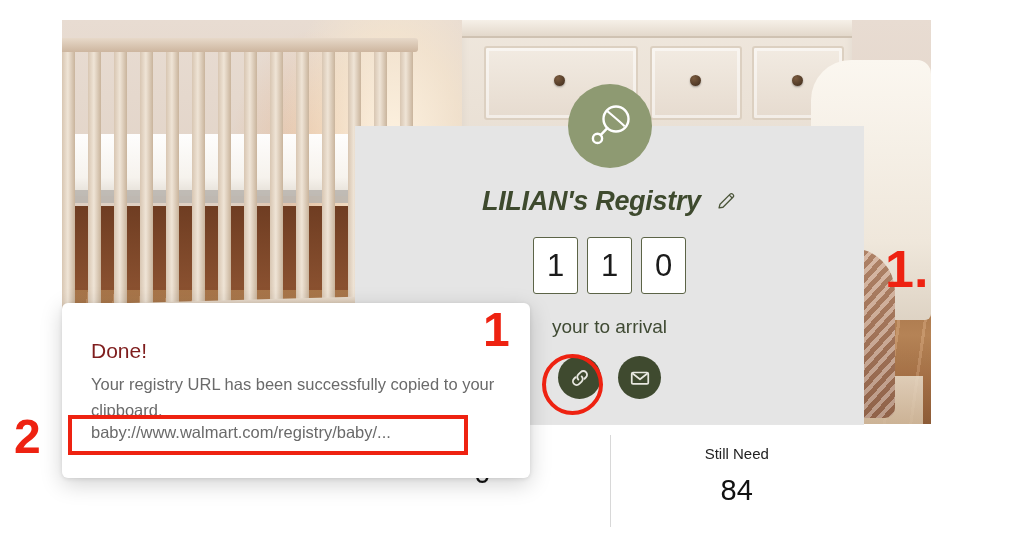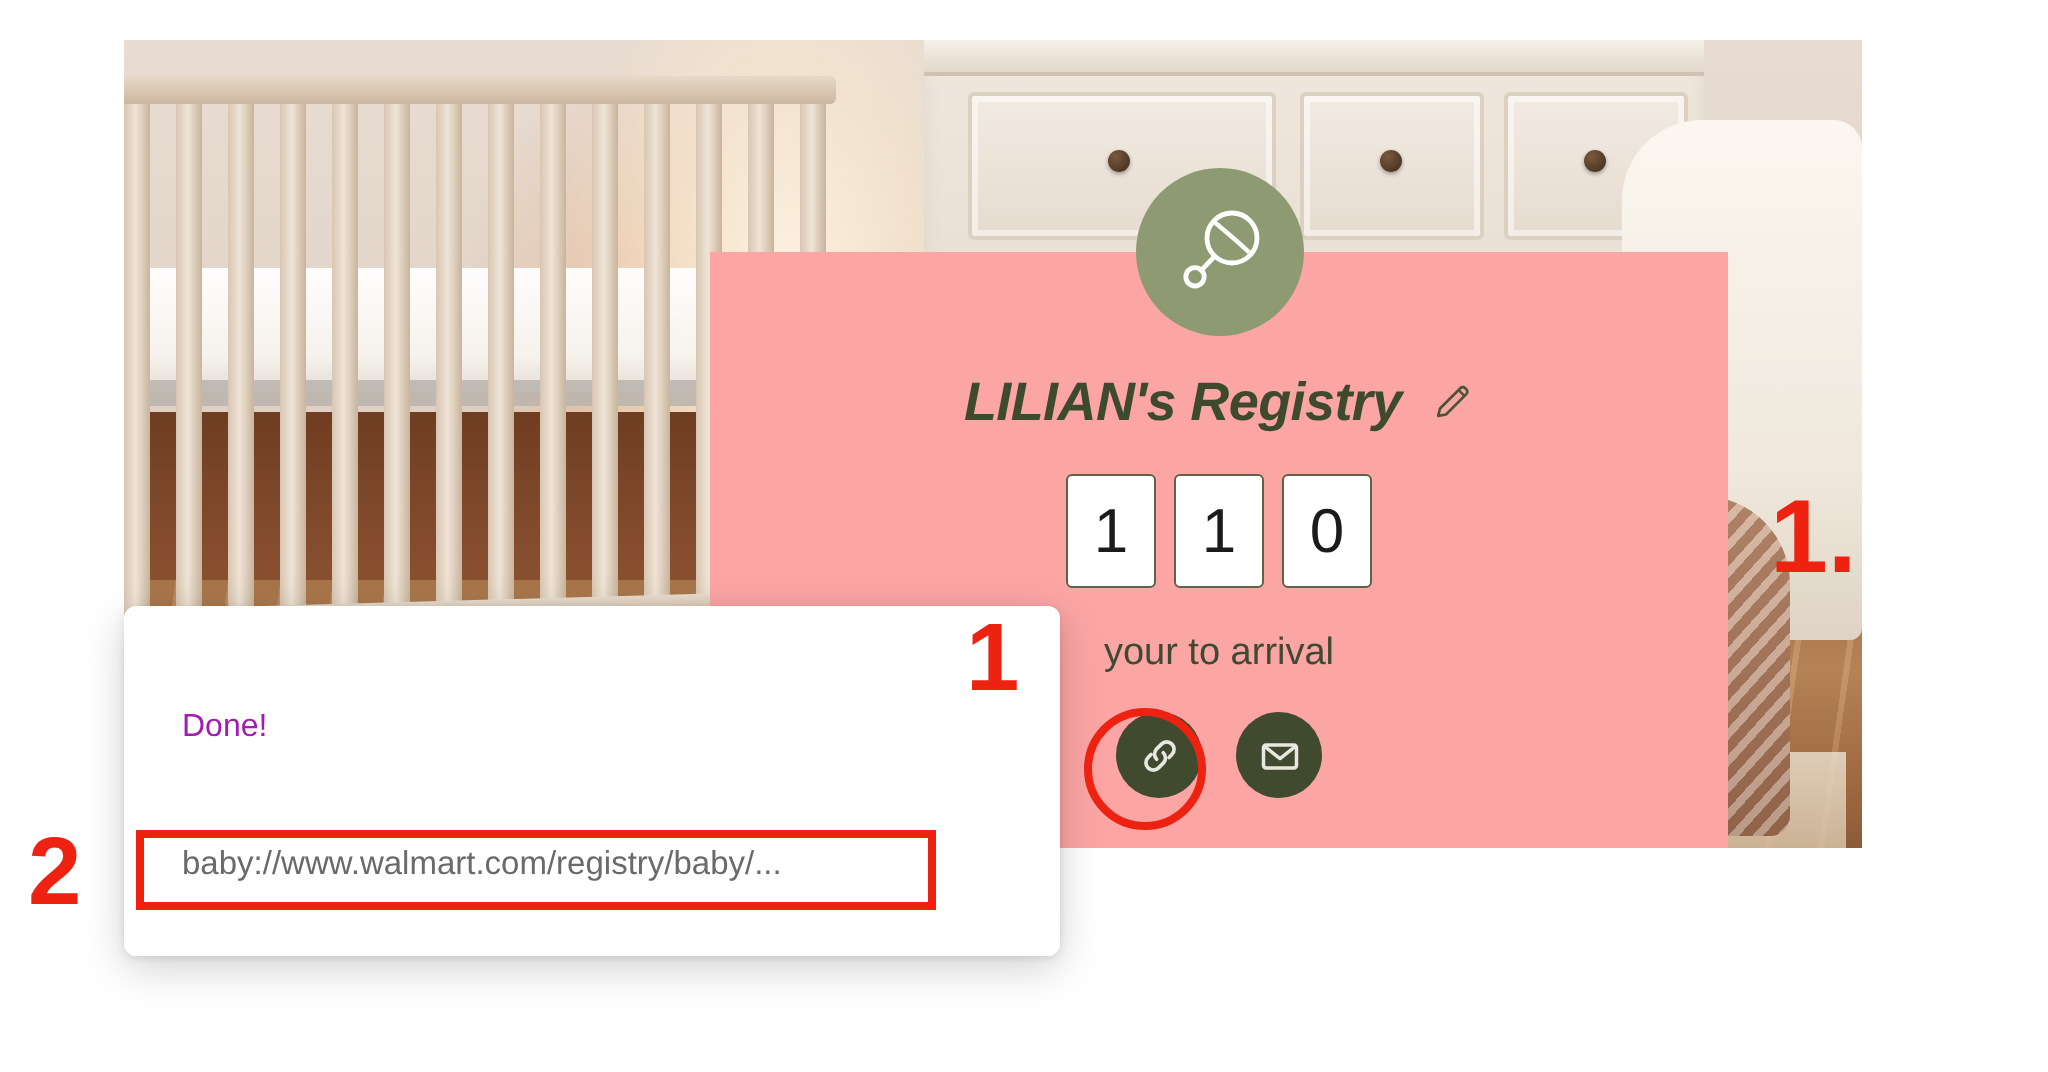--- a/index.html
+++ b/index.html
@@ -153,21 +153,21 @@
     opacity: 0.85;
   }
 
   
   .registry-card {
     position: absolute;
     left: 355px;
     top: 126px;
     width: 509px;
     height: 298px;
-    background: #fca5a5;
+    background: #e5e5e5;
     z-index: 5;
   }
   .avatar-badge {
     position: absolute;
     left: 50%;
     top: -42px;
     transform: translateX(-50%);
     width: 84px; height: 84px;
     border-radius: 50%;
     background: #8e9a72;
@@ -286,23 +286,23 @@
     height: 175px;
     background: #ffffff;
     border-radius: 6px;
     box-shadow: 0 6px 22px rgba(0,0,0,0.18), 0 1px 4px rgba(0,0,0,0.10);
     z-index: 20;
     padding: 0;
   }
   .toast-title {
     position: absolute;
     left: 29px;
-    top: 52px;
-    font-size: 16px;
-    color: #a21caf;
+    top: 36px;
+    font-size: 21px;
+    color: #7f1d1d;
   }
   .toast-body {
     position: absolute;
     left: 29px;
     top: 68px;
     width: 410px;
     font-size: 16.5px;
     line-height: 1.6;
     color: #6a6a6a;
   }
@@ -438,23 +438,34 @@
       </button>
       <button class="share-btn">
         <svg width="22" height="22" viewBox="0 0 24 24" aria-hidden="true">
           <rect x="3" y="6" width="18" height="12.5" rx="1.4" fill="none" stroke="#e8e8e0" stroke-width="1.9"></rect>
           <path d="M3.6 6.8 L12 13.4 L20.4 6.8" fill="none" stroke="#e8e8e0" stroke-width="1.9" stroke-linejoin="round"></path>
         </svg>
       </button>
     </div>
   </div>
 
+  <div class="stats-strip">
+    <div class="stat-cell">
+      <div class="stat-label"></div>
+      <div class="stat-value">0</div>
+    </div>
+    <div class="stat-cell">
+      <div class="stat-label">Still Need</div>
+      <div class="stat-value">84</div>
+    </div>
+  </div>
 
   <div class="toast">
     <div class="toast-title">Done!</div>
+    <div class="toast-body">Your registry URL has been successfully copied to your clipboard.</div>
     <div class="toast-url">baby://www.walmart.com/registry/baby/...</div>
   </div>
 
   <div class="anno-box anno-box-url"></div>
   <div class="anno-circle anno-circle-link"></div>
   <div class="anno-num anno-1-left">1</div>
   <div class="anno-num anno-2-left">2</div>
   <div class="anno-num anno-1-right">1.</div>
 
 </div>

